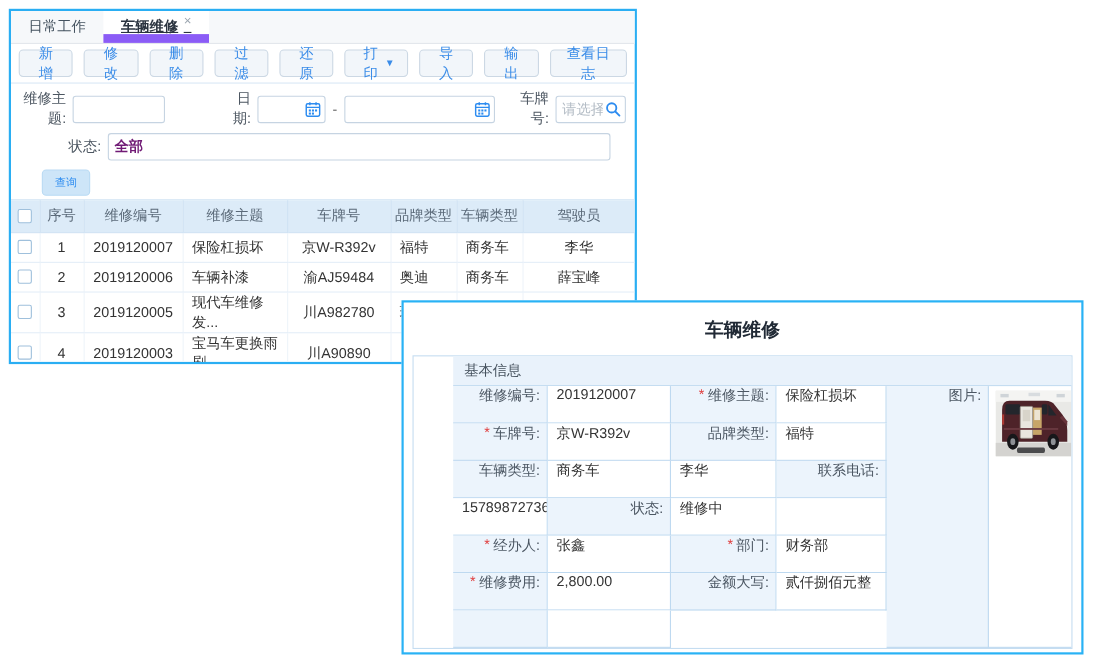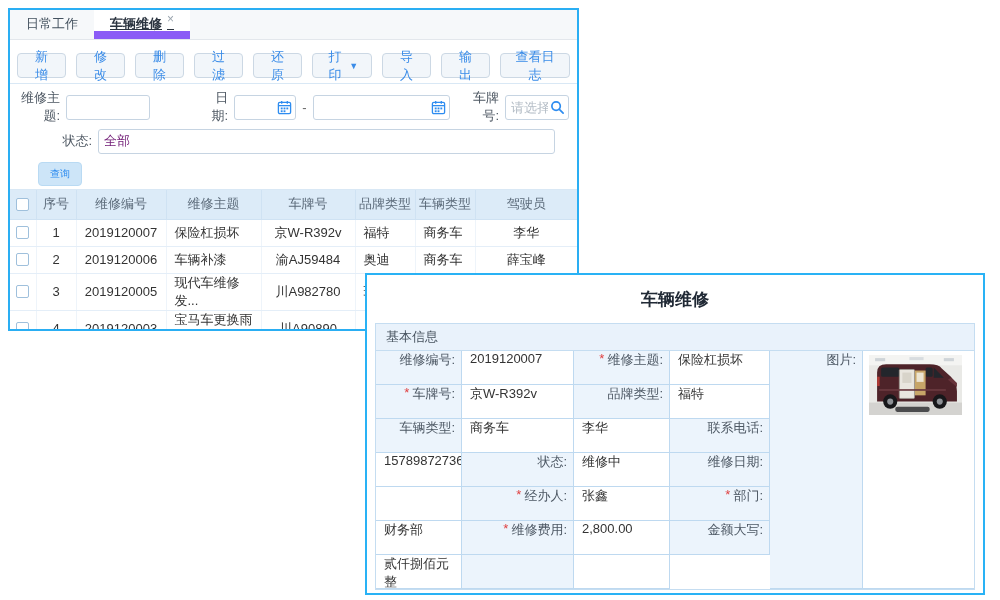--- a/index.html
+++ b/index.html
@@ -8,21 +8,21 @@
   .win { position:absolute; background:#fff; }
 
   
   .list-win { left:8px; top:8px; width:571px; height:323px; border:2px solid #2aaef3; overflow:hidden; z-index:1; }
   .tabbar { display:flex; height:30px; background:#f6f8fa; border-bottom:1px solid #e3e7ec; }
   .tab { padding:0 16px; line-height:28px; color:#44525f; cursor:pointer; position:relative; }
   .tab.active { background:#fff; color:#2b3440; font-weight:bold; border-bottom:8px solid #8b5cf6;text-decoration:underline; }
   .tab-close { font-weight:normal; color:#9aa4ae; font-size:12px; position:relative; top:-5px; margin-left:5px; }
   .toolbar { display:flex; align-items:center; gap:10px; padding:5px 7px; border-bottom:1px solid #d9e8f5; }
   .tbtn { height:25px; padding:0 13px; background:#f2f6fa; border:1px solid #ccd8e4; border-radius:4px;
-          color:#3a8ce8; font-size:13px; font-family:Liberation Serif, serif; cursor:pointer; display:flex; align-items:center; gap:5px;margin-top:8px;}
+          color:#3a8ce8; font-size:13px; font-family:Liberation Mono, monospace; cursor:pointer; display:flex; align-items:center; gap:5px;}
   .caret { font-size:9px; color:#3a8ce8; }
   .filters { padding:6px 0 0 0; }
   .f-row { display:flex; align-items:center; height:34px; padding-right:8px; }
   .f-label { color:#4c5661; text-align:right; }
   .inp { height:25px; border:1px solid #c6d4e2; border-radius:3px; background:#fff; font-family:inherit;
          font-size:13px; color:#701a75; padding:0 5px; outline:none; }
   .inp-wrap { position:relative; display:flex; align-items:center; }
   .icon-in { position:absolute; right:4px; width:15px; height:15px; }
   .inp::placeholder { color:#b3bcc5; }
   .btn-query { height:24px; padding:0 11px; margin-left:28px; background:#cde5f8; color:#2d8cf0;
@@ -33,21 +33,21 @@
   .grid th { background:#dcebf8; color:#5b6a79; font-weight:normal; height:29px; border-right:1px solid #cfe2f3; border-bottom:1px solid #cfe2f3;}
   .grid td { height:27px; border-bottom:1px solid #e4eef8; border-right:1px solid #eef4fa; color:#333; }
   .grid th:last-child, .grid td:last-child { border-right:none; }
   .c { text-align:center; } .l { text-align:left; padding-left:8px; }
   .link { color:#3289e8; cursor:pointer; }
   .cb { width:13px; height:13px; border:1px solid #9fc0dc; border-radius:2px; background:#fff; margin:0 auto; cursor:pointer; }
 
   
   .detail-win { left:365px; top:273px; width:620px; height:322px; border:2px solid #29b2f5; z-index:5; overflow:hidden; }
   .d-title { text-align:center; font-size:17px; font-weight:bold; color:#202935; margin-top:13px; }
-  .panel { margin:12px 8px 0 8px; border:1px solid #c5ddf1; }
+  .panel { margin:12px 8px 0 8px; border:1px solid #c5ddf1;padding-left:36px; }
   .panel-hd { height:27px; line-height:26px; background:#e9f2fb; border-bottom:1px solid #c5ddf1;
               padding-left:10px; color:#46525e; }
   .form { display:grid; grid-template-columns:86px 112px 96px 100px 93px 1fr; grid-auto-rows:34px; }
   .fc { border-right:1px solid #bed9f0; border-bottom:1px solid #bed9f0; display:flex; overflow:hidden; }
   .flab { background:#ecf4fc; color:#4c5763; justify-content:flex-end; padding-right:6px; }
   .fval { background:#fff; padding-left:8px; color:#333; }
   .req { color:#e04141; margin-right:3px; }
   .pic-lab { grid-column:5; grid-row:1 / span 7; }
   .pic-cell { grid-column:6; grid-row:1 / span 7; border-right:none; align-items:flex-start; padding:4px 0 0 6px; }
   .car-img { width:93px; height:60px; display:block; cursor:pointer; }
@@ -118,21 +118,21 @@
         <input class="inp" style="width: 64px; padding-right: 20px;" placeholder="请选择">
         <svg class="icon-in" viewBox="0 0 16 16">
           <circle cx="6.5" cy="6.5" r="4.5" fill="none" stroke="#2d8cf0" stroke-width="1.8"></circle>
           <line x1="10" y1="10" x2="14" y2="14" stroke="#2d8cf0" stroke-width="1.8" stroke-linecap="round"></line>
         </svg>
       </span>
     </div>
 
     <div class="f-row">
       <span class="f-label" style="width:82px;">状态:</span>
-      <input class="inp" style="flex: 1 1 0%; margin-left: 6px; margin-right: 14px;" value="全部">
+      <input class="inp" style="flex: 1 1 0%; margin-left: 6px; margin-right: 14px; font-weight: bold;" value="全部">
     </div>
 
     <div class="qrow">
       <button class="btn-query">查询</button>
     </div>
   </div>
 
   <table class="grid">
     <colgroup>
       <col style="width:26px">
@@ -283,24 +283,20 @@
           <span class="req"></span>
           <span>联系电话:</span>
         </div>
       <div class="fc fval">15789872736</div>
       <div class="fc flab">
           <span class="req"></span>
           <span>状态:</span>
         </div>
       <div class="fc fval">维修中</div>
 
-      <div class="fc flab">
-          <span class="req"></span>
-          <span>维修日期:</span>
-        </div>
       <div class="fc fval"></div>
       <div class="fc flab">
           <span class="req">*</span>
           <span>经办人:</span>
         </div>
       <div class="fc fval">张鑫</div>
 
       <div class="fc flab">
           <span class="req">*</span>
           <span>部门:</span>

